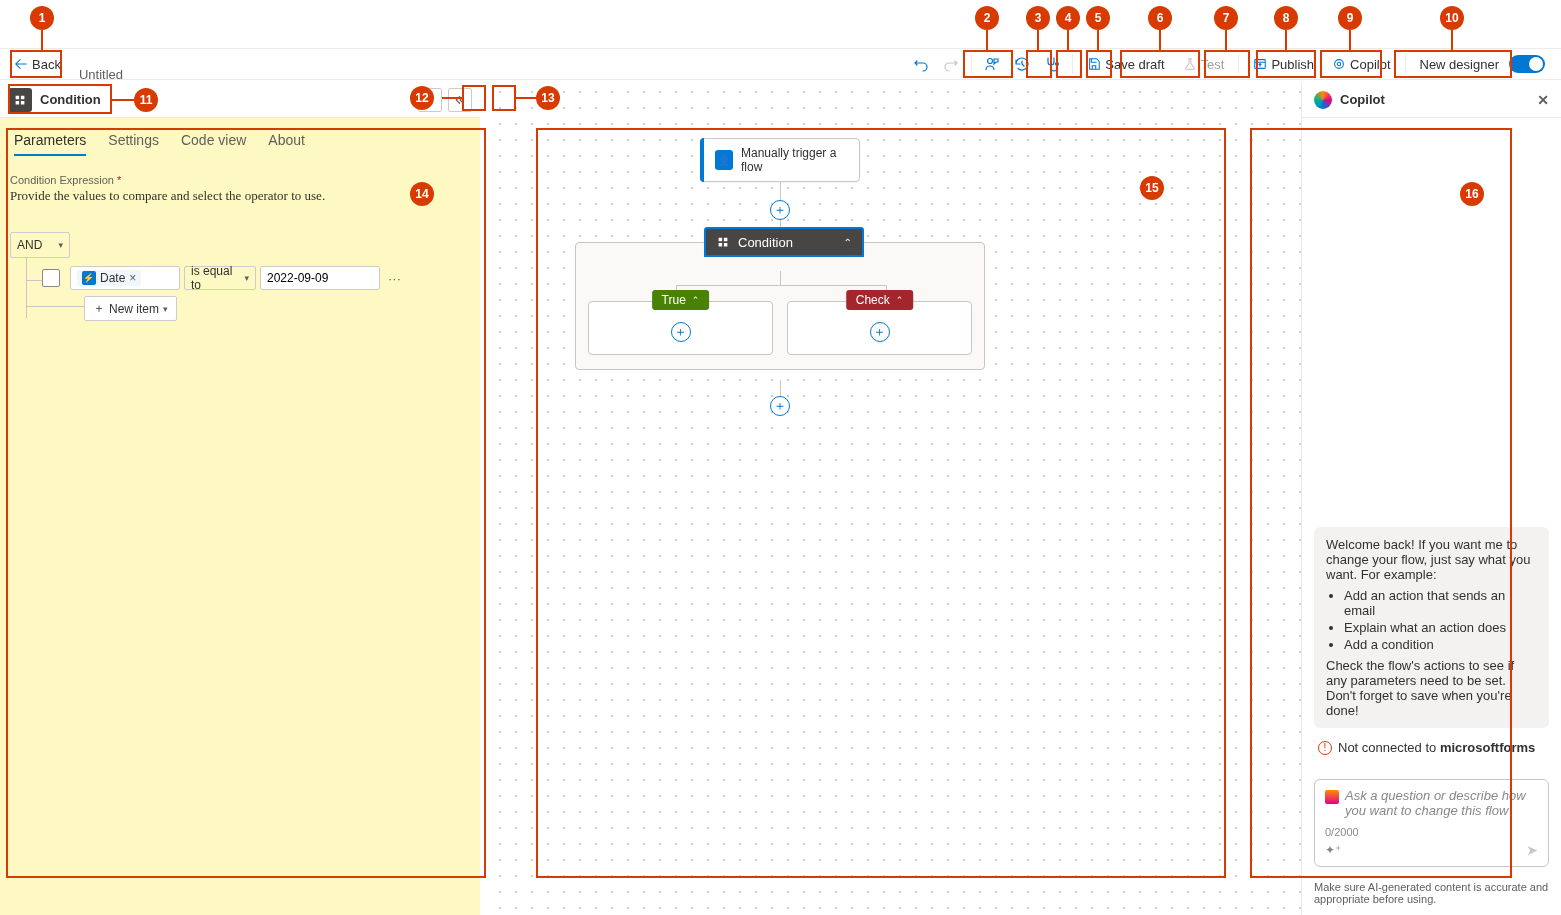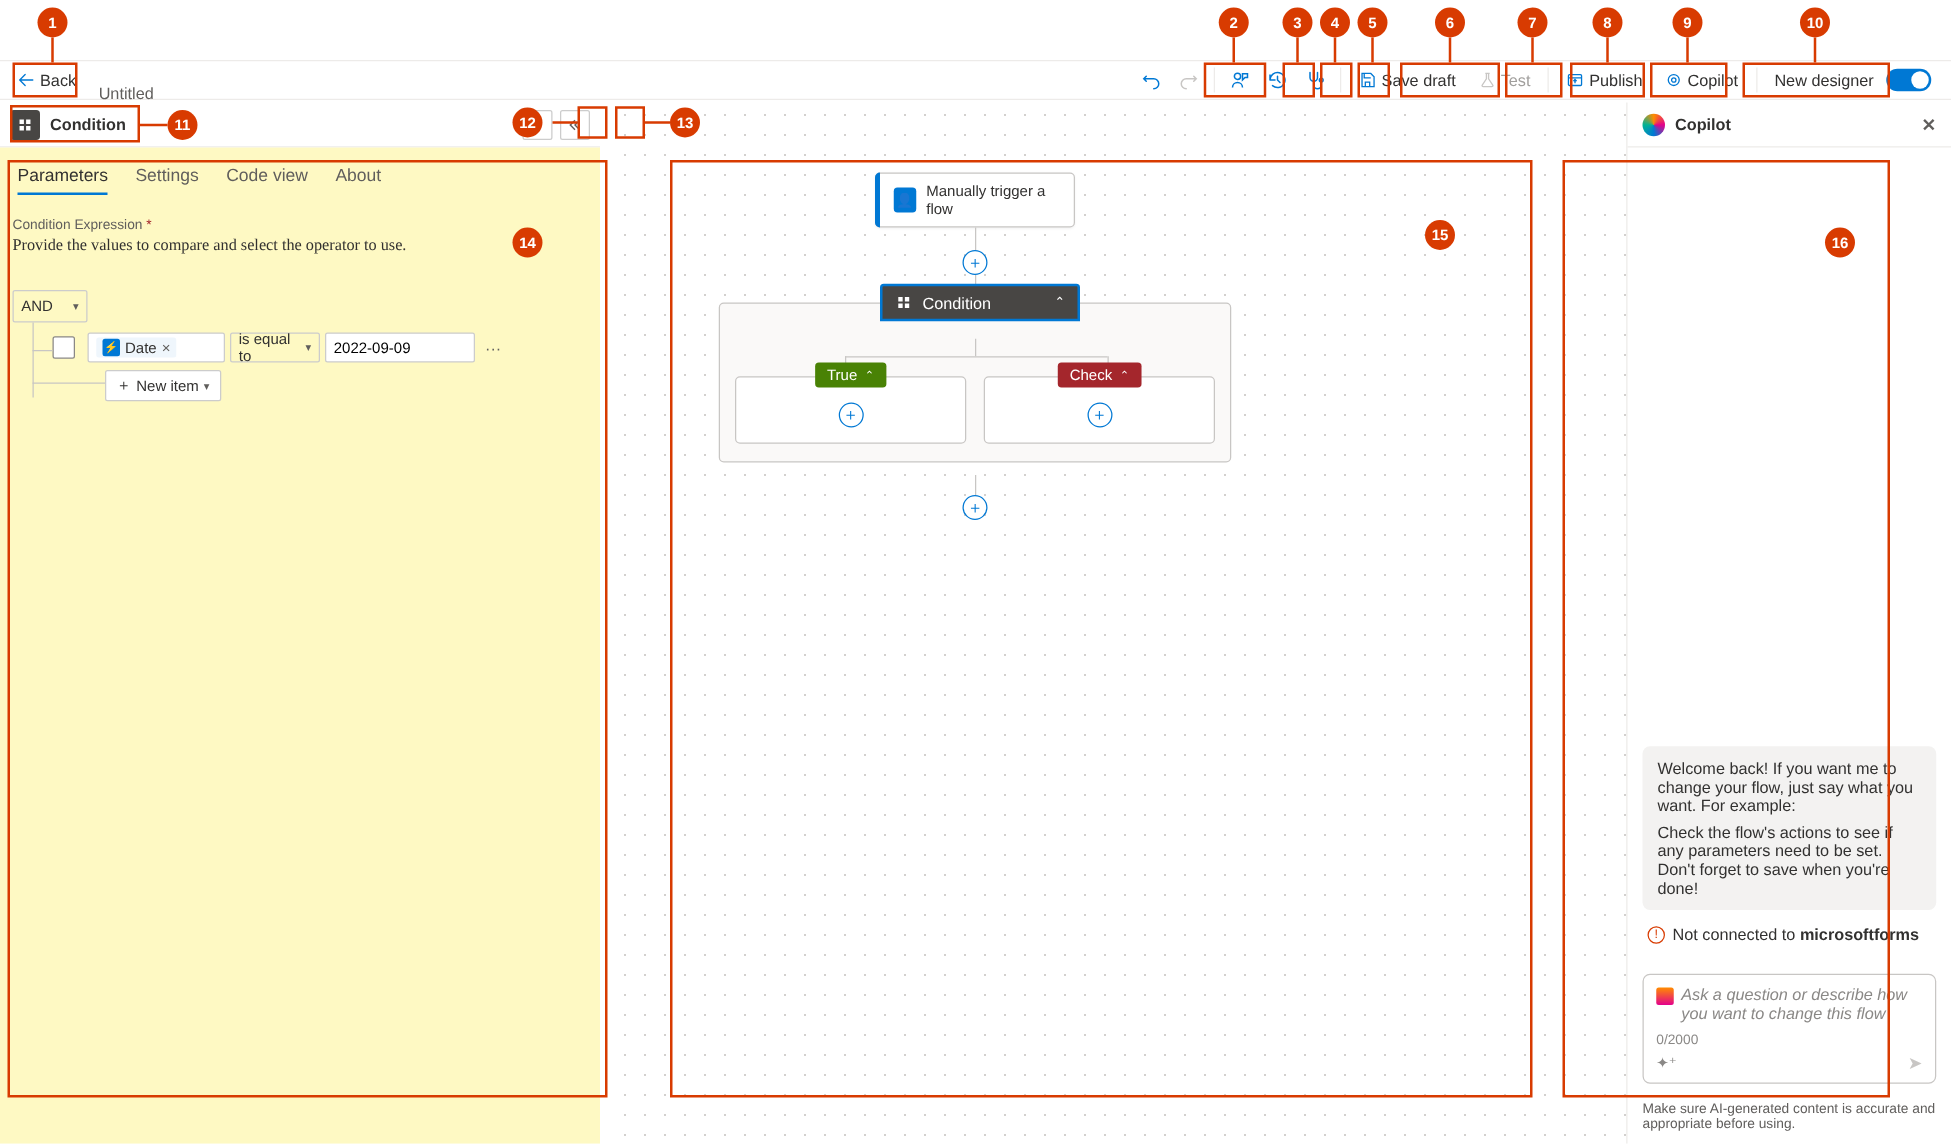--- a/index.html
+++ b/index.html
@@ -293,20 +293,25 @@
 <div class="copilot">
   <div class="copilot-header">
     <div class="copilot-logo"></div>
     <span>Copilot</span>
     <span class="copilot-close">✕</span>
   </div>
   <div class="copilot-body">
     <div class="copilot-space"></div>
     <div class="copilot-msg">
       <div>Welcome back! If you want me to change your flow, just say what you want. For example:</div>
+      <ul>
+        <li>Add an action that sends an email</li>
+        <li>Explain what an action does</li>
+        <li>Add a condition</li>
+      </ul>
       <div style="margin-top:6px;">Check the flow's actions to see if any parameters need to be set. Don't forget to save when you're done!</div>
     </div>
     <div class="conn-warn">
       <div class="conn-warn-icon">!</div>
       <div><span>Not connected to </span><b>microsoftforms</b></div>
     </div>
   </div>
   <div class="copilot-input-box">
     <div class="copilot-input-placeholder">
       <div class="sparkle-icon"></div>

